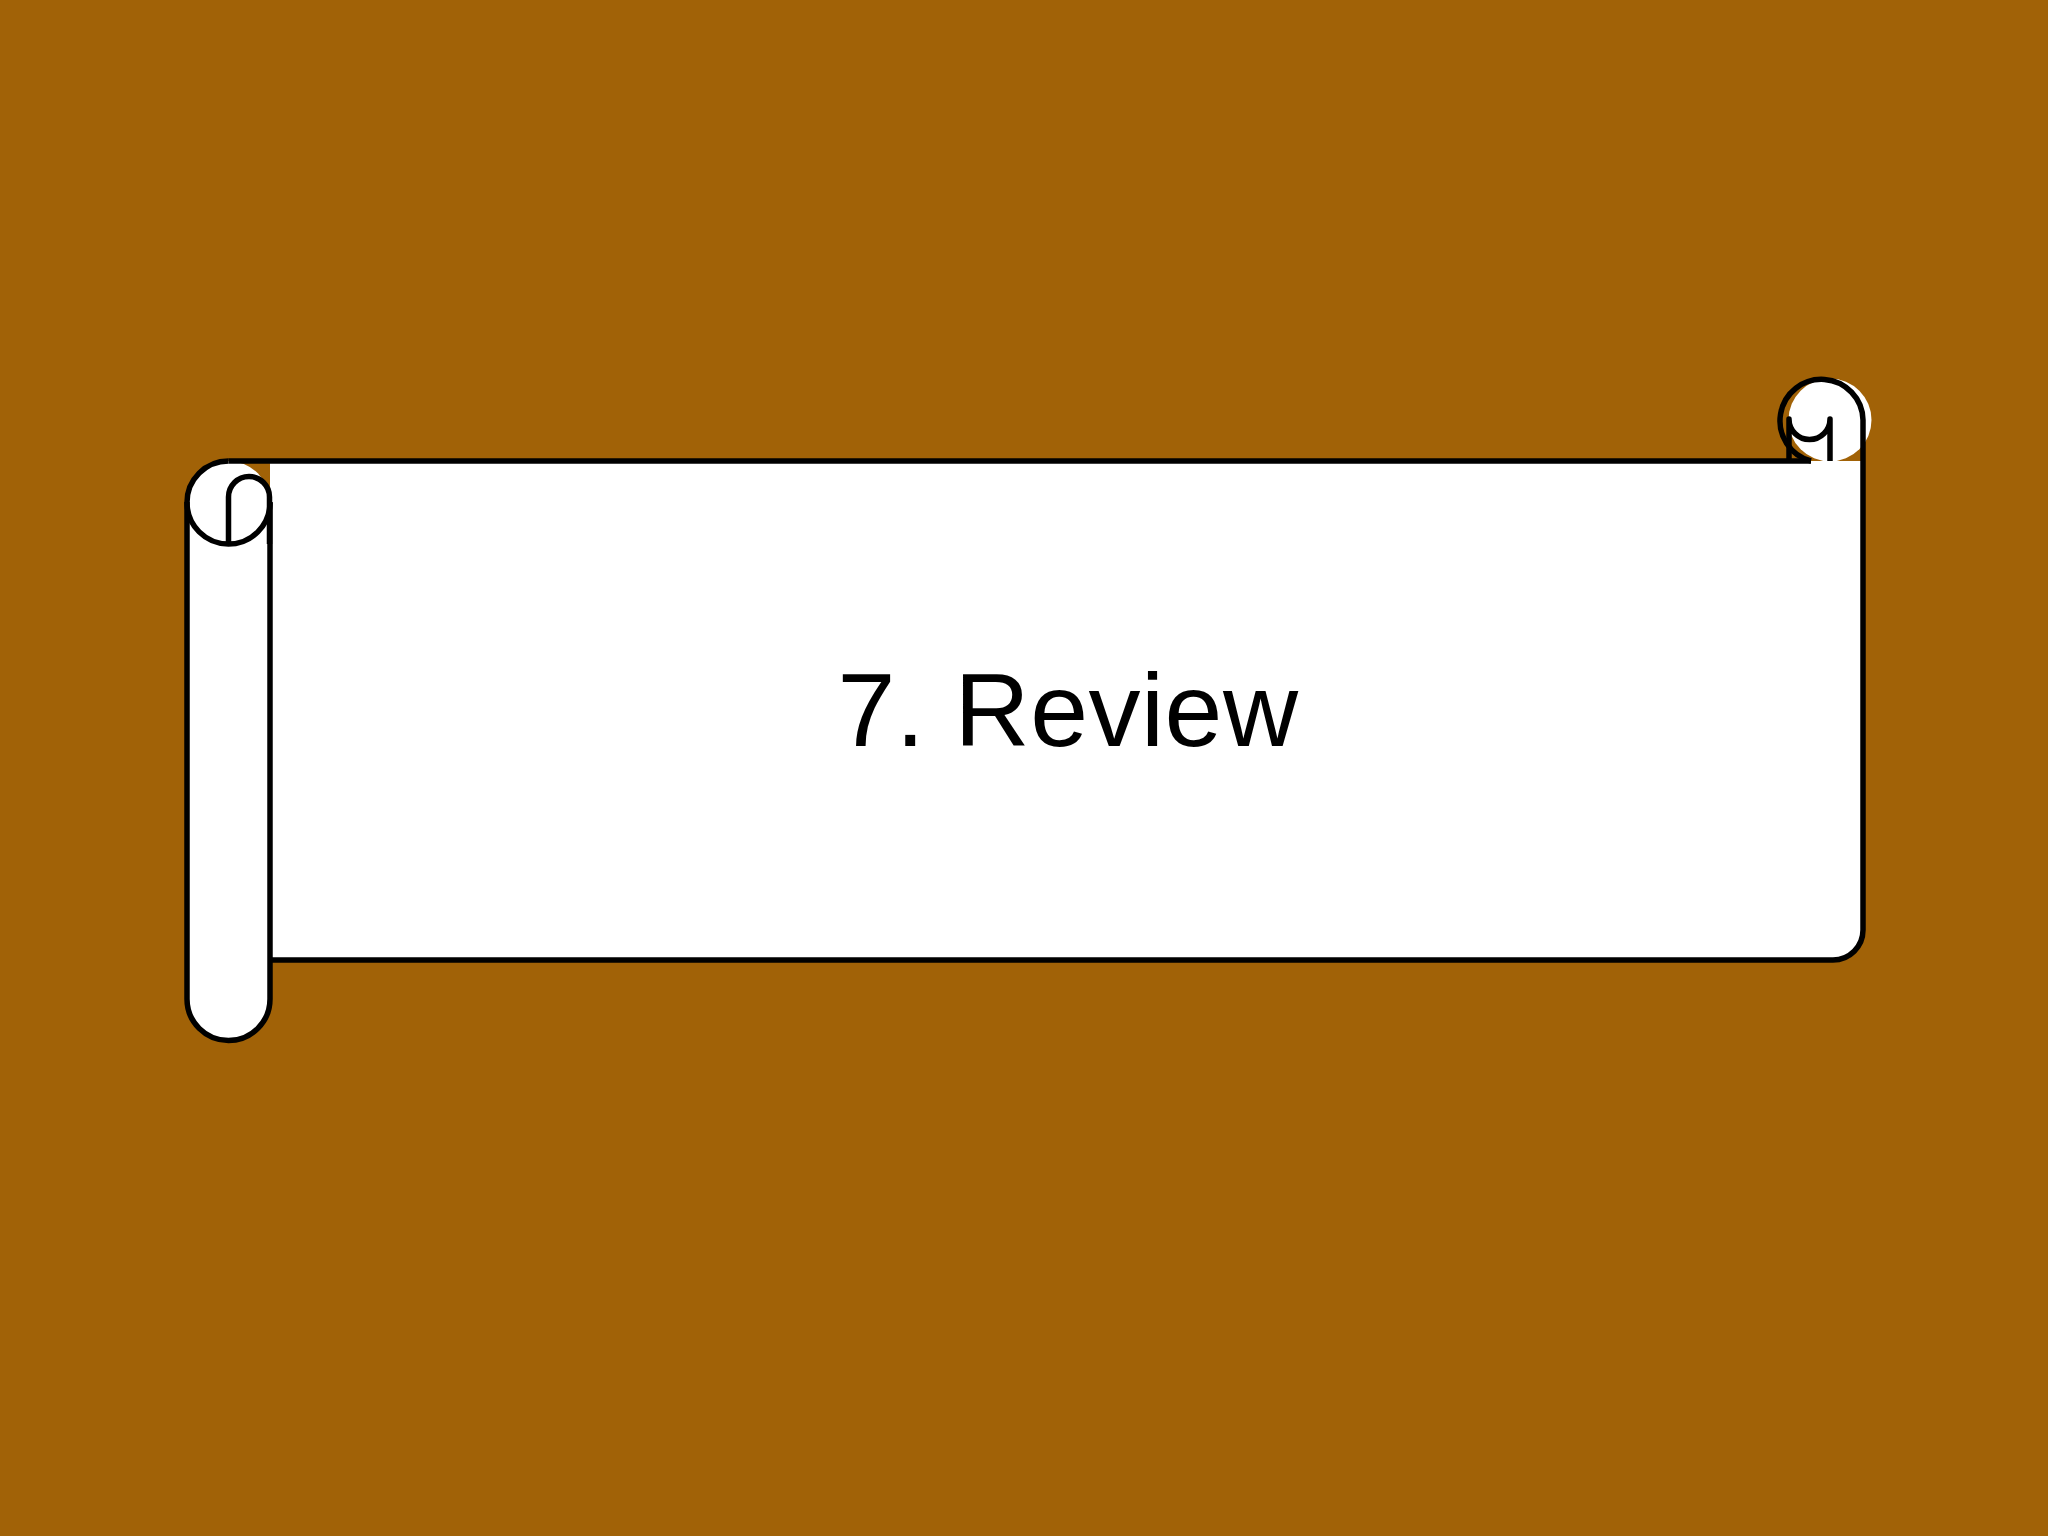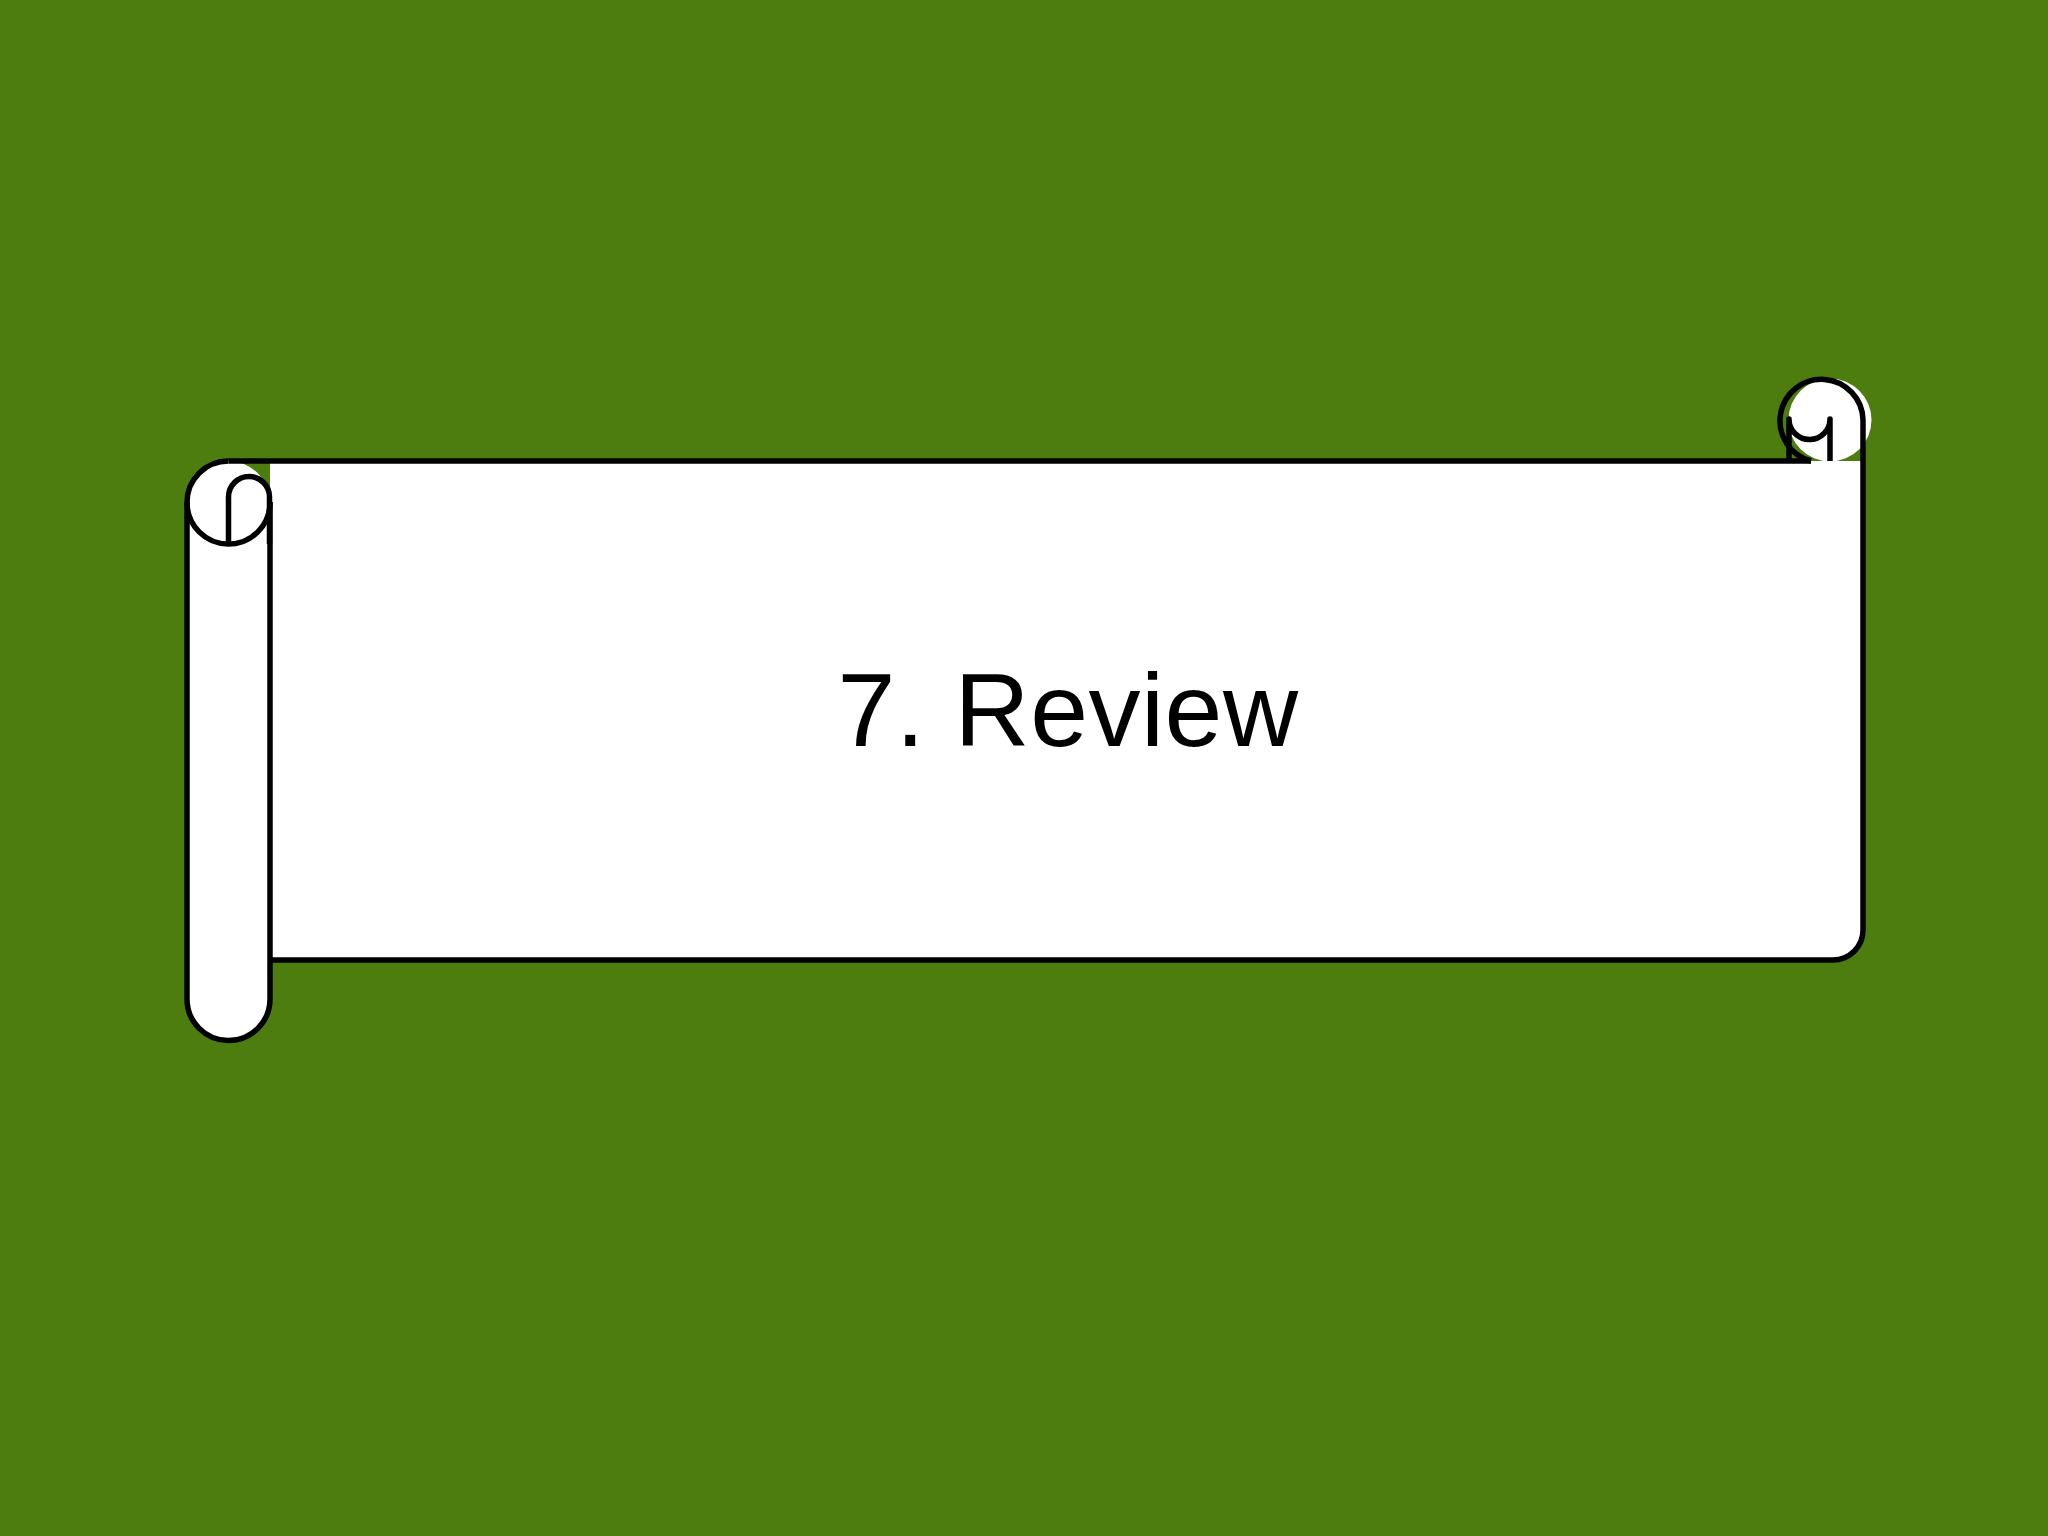--- a/index.html
+++ b/index.html
@@ -11,21 +11,21 @@
   body {
     width: 2048px;
     height: 1536px;
     overflow: hidden;
     font-family: "Liberation Sans", sans-serif;
   }
   #slide {
     position: relative;
     width: 2048px;
     height: 1536px;
-    background: #4d7c0f;
+    background: #a16207;
   }
   #scroll-banner {
     position: absolute;
     left: 0;
     top: 0;
     width: 2048px;
     height: 1536px;
   }
   #scroll-banner svg {
     display: block;

